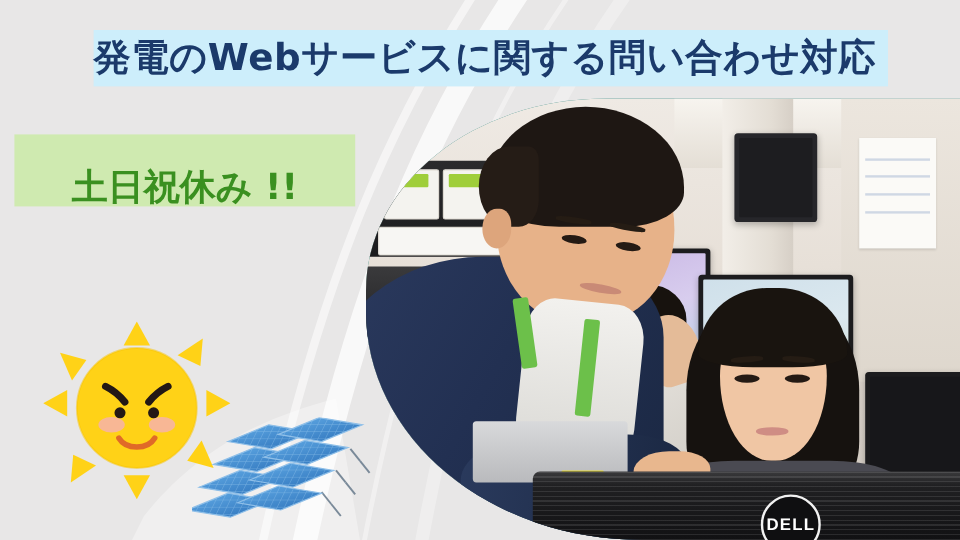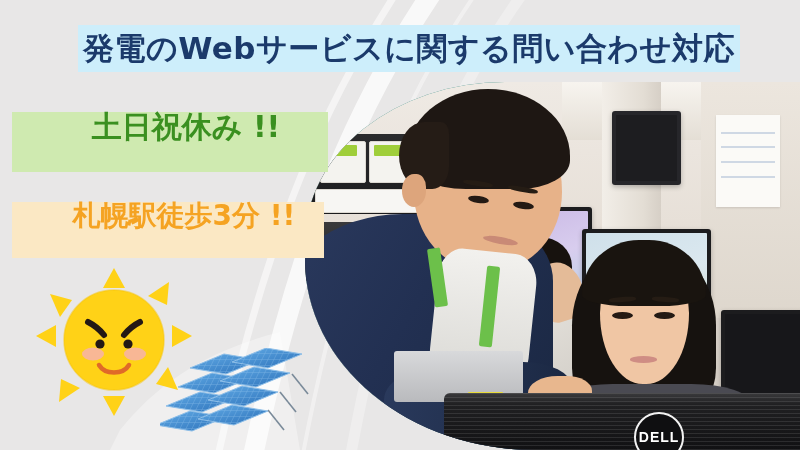--- a/index.html
+++ b/index.html
@@ -106,30 +106,30 @@
   .dell-logo span{color:#fff;font-size:14px;font-weight:bold;letter-spacing:1px;
     font-family:"Liberation Sans",sans-serif;}
   .ph-yellowtab{position:absolute;left:33%;bottom:14.2%;width:7%;height:1.6%;
     background:#e9dc3a;border-radius:1px;}
   .ph-silver{position:absolute;left:18%;bottom:13%;width:26%;height:14%;
     background:linear-gradient(180deg,#d8d9db,#b9babd);border-radius:3px;}
 
   
   .title-banner{
     position:absolute;left:78px;top:25px;width:662px;height:47px;
-    background:#cdeefb;display:flex;align-items:center;justify-content:center;
+    background:#cdeefb;display:flex;align-items:center;justify-content:flex-start;
   }
   .title-banner .t{
     color:#1b3a6b;font-size:31px;font-weight:bold;letter-spacing:.5px;
     white-space:nowrap;line-height:1;
     font-family:"DejaVu Sans","Liberation Sans",sans-serif;
   }
 
   
-  .badge{position:absolute;display:flex;align-items:flex-start;padding-left:32px;}
+  .badge{position:absolute;display:flex;align-items:flex-end;}
   .badge .t{font-weight:bold;white-space:nowrap;line-height:1;
     font-family:"DejaVu Sans","Liberation Sans",sans-serif;}
   .badge-green{left:12px;top:112px;width:284px;height:60px;background:#cfeab0;
     justify-content:center;}
   .badge-green .t{color:#3a9020;font-size:30px;}
   .badge-orange{left:12px;top:202px;width:280px;height:56px;background:#fbe8c4;
     justify-content:center;}
   .badge-orange .t{color:#f5a322;font-size:28px;}
 
   
@@ -238,23 +238,20 @@
   </div>
 
   <div class="title-banner">
     <div class="t">発電のWebサービスに関する問い合わせ対応</div>
   </div>
 
   <div class="badge badge-green">
     <div class="t">土日祝休み !!</div>
   </div>
 
-  <div class="badge badge-orange">
-    <div class="t">札幌駅徒歩3分 !!</div>
-  </div>
 
   <div class="sun">
     <svg viewBox="0 0 156 148" width="156" height="148">
       <g fill="#ffd217">
         <polygon points="78,0 89,20 67,20"></polygon>
         <polygon points="156,68 136,79 136,57"></polygon>
         <polygon points="78,148 67,128 89,128"></polygon>
         <polygon points="0,68 20,57 20,79"></polygon>
         <polygon points="133,14 131,37 112,28"></polygon>
         <polygon points="142,122 120,116 132,99"></polygon>

